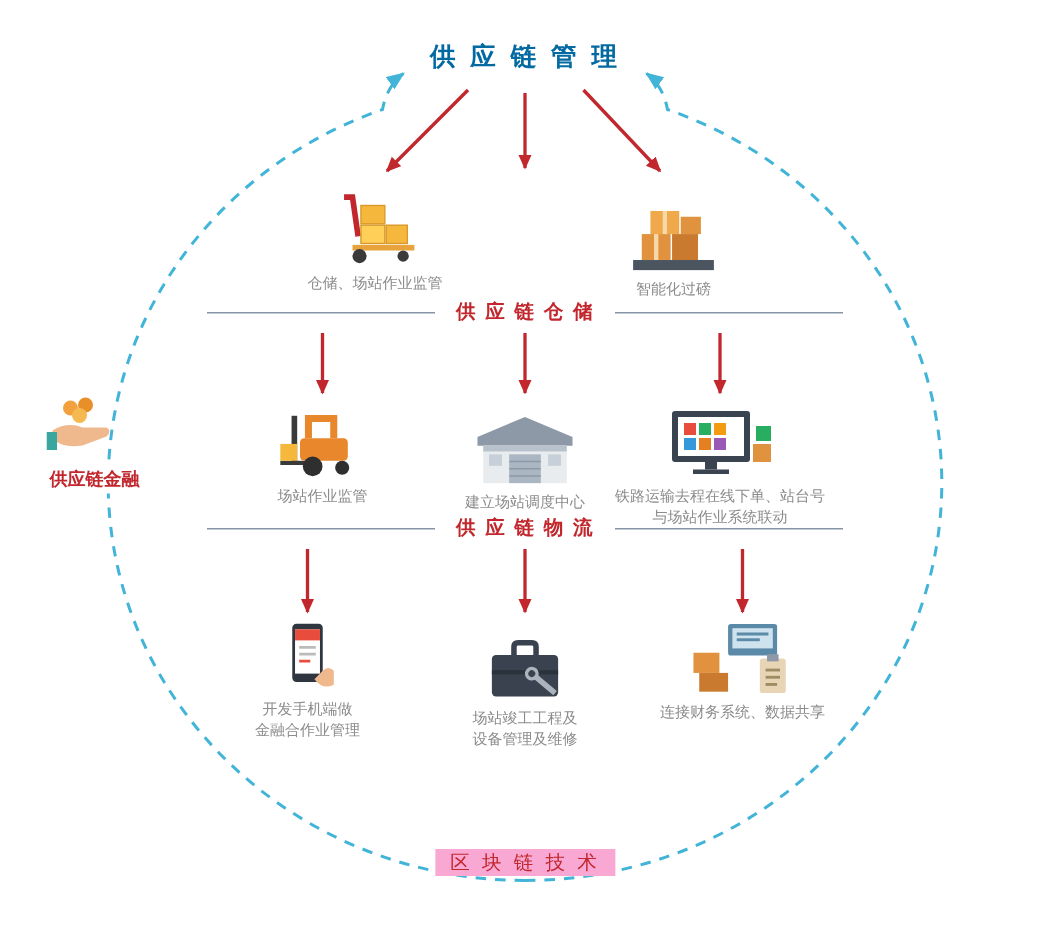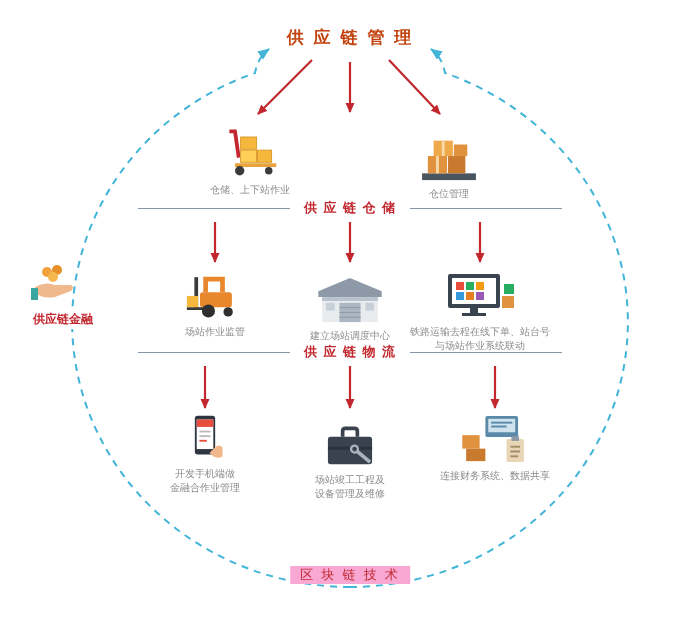--- a/index.html
+++ b/index.html
@@ -1,19 +1,19 @@
 <!DOCTYPE html>
 <html><head>
 <meta charset="utf-8">
 <style>
   html,body{margin:0;padding:0;background:#fff;}
   body{font-family:"DejaVu Sans","Liberation Sans",sans-serif;}
   #stage{position:relative;width:700px;height:619px;background:#fff;overflow:hidden;}
   svg.layer{position:absolute;left:0;top:0;pointer-events:none;}
-  .title{position:absolute;left:350px;top:26px;transform:translateX(-50%);color:#c2410c;
+  .title{position:absolute;left:350px;top:26px;transform:translateX(-50%);color:#0369a1;
          font-size:17px;font-weight:bold;letter-spacing:2px;white-space:nowrap;}
   .node{position:absolute;display:flex;flex-direction:column;align-items:center;transform:translateX(-50%);}
   .iconbox{display:flex;align-items:flex-end;justify-content:center;}
   .iconbox.h1{height:56px}.iconbox.h2{height:52px}.iconbox.h3{height:48px}
   .node .label{margin-top:5px;font-size:10px;color:#8c8c8c;line-height:1.4;text-align:center;white-space:pre-line;}
   .divider{position:absolute;left:0;width:700px;display:flex;align-items:center;justify-content:center;height:18px;}
   .divider .line{height:1px;background:#8696a8;}
   .divider .line.w1{width:152px;}
   .divider .line.w3{width:98px;}
   .divider .text{color:#c1272d;font-size:13px;font-weight:bold;letter-spacing:1px;margin:0 14px;white-space:nowrap;}
@@ -66,37 +66,37 @@
       <svg width="60" height="52" viewBox="0 0 64 52">
         <path d="M10 4 L16 4 L20 32" stroke="#c1272d" stroke-width="4" fill="none"></path>
         <rect x="16" y="38" width="44" height="4" fill="#e8a33d"></rect>
         <rect x="22" y="10" width="17" height="13" fill="#f5b83d" stroke="#d99a2b"></rect>
         <rect x="22" y="24" width="17" height="13" fill="#ffcf57" stroke="#d99a2b"></rect>
         <rect x="40" y="24" width="15" height="13" fill="#f5b83d" stroke="#d99a2b"></rect>
         <circle cx="21" cy="46" r="5" fill="#3a3a3a"></circle>
         <circle cx="52" cy="46" r="4" fill="#3a3a3a"></circle>
       </svg>
     </div>
-    <div class="label">仓储、上下站作业</div>
+    <div class="label">仓储、场站作业监管</div>
   </div>
 
 
   <div class="node" style="left:449px;top:126px;">
     <div class="iconbox h1">
       <svg width="62" height="50" viewBox="0 0 64 52">
         <rect x="4" y="43" width="56" height="7" fill="#4a5560"></rect>
         <rect x="10" y="25" width="20" height="18" fill="#e0923f"></rect>
         <rect x="31" y="25" width="18" height="18" fill="#c97a2f"></rect>
         <rect x="16" y="9" width="20" height="16" fill="#efa94a"></rect>
         <rect x="37" y="13" width="14" height="12" fill="#e0923f"></rect>
         <line x1="26" y1="9" x2="26" y2="25" stroke="#f7d9a8" stroke-width="3"></line>
         <line x1="20" y1="25" x2="20" y2="43" stroke="#f7d9a8" stroke-width="3"></line>
       </svg>
     </div>
-    <div class="label">仓位管理</div>
+    <div class="label">智能化过磅</div>
   </div>
 
   <div class="divider" style="top:199px;">
     <div class="line w1"></div>
     <div class="text">供 应 链 仓 储</div>
     <div class="line w1"></div>
   </div>
 
   <div class="node" style="left:215px;top:268px;">
     <div class="iconbox h2">

